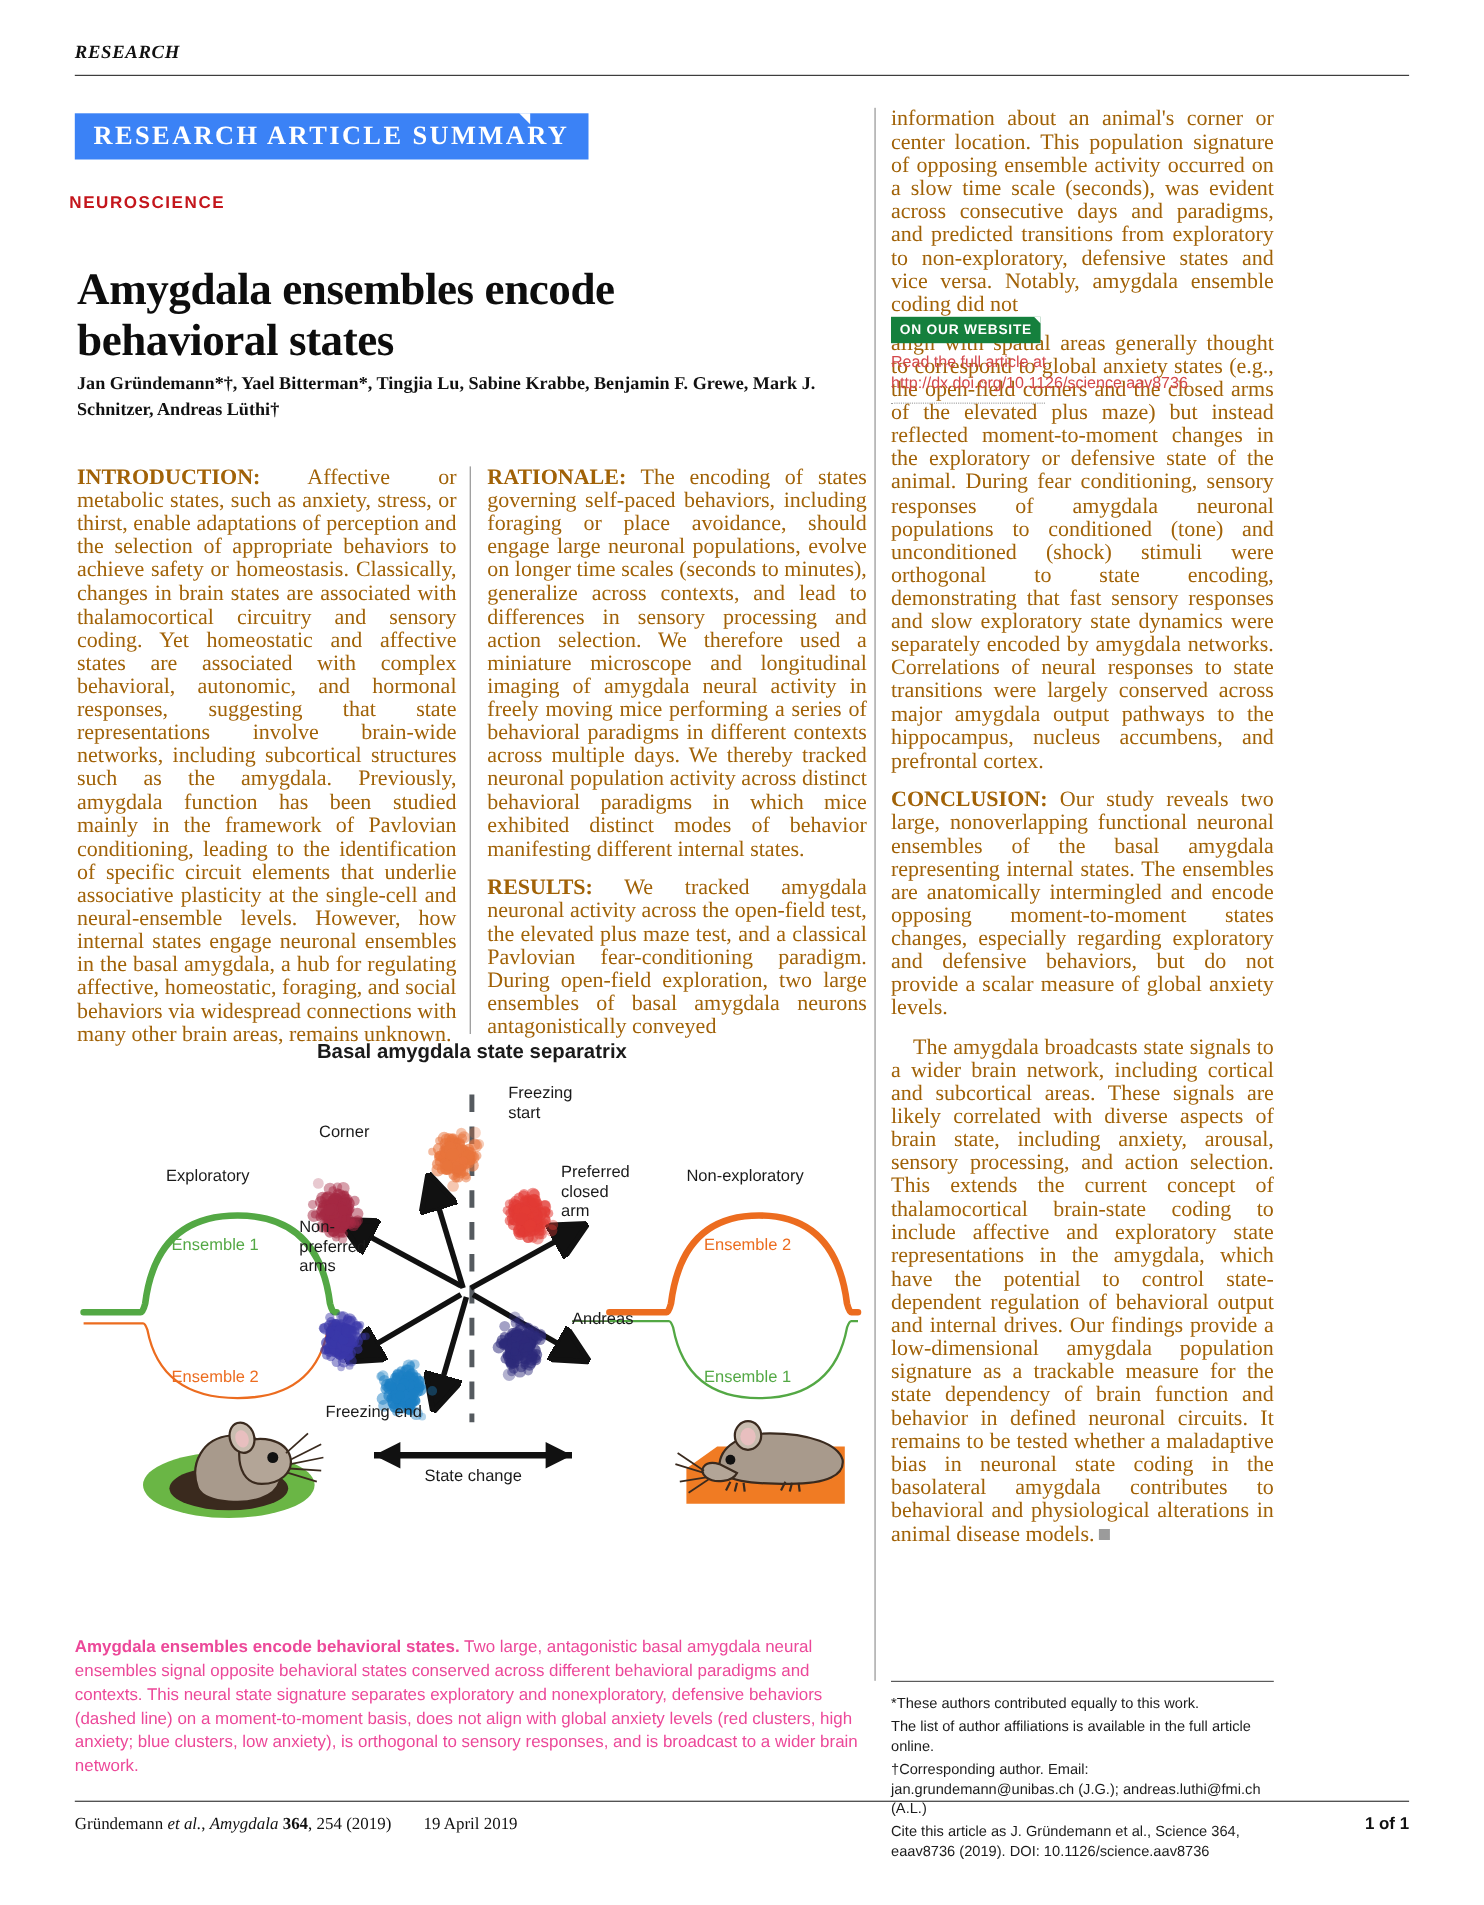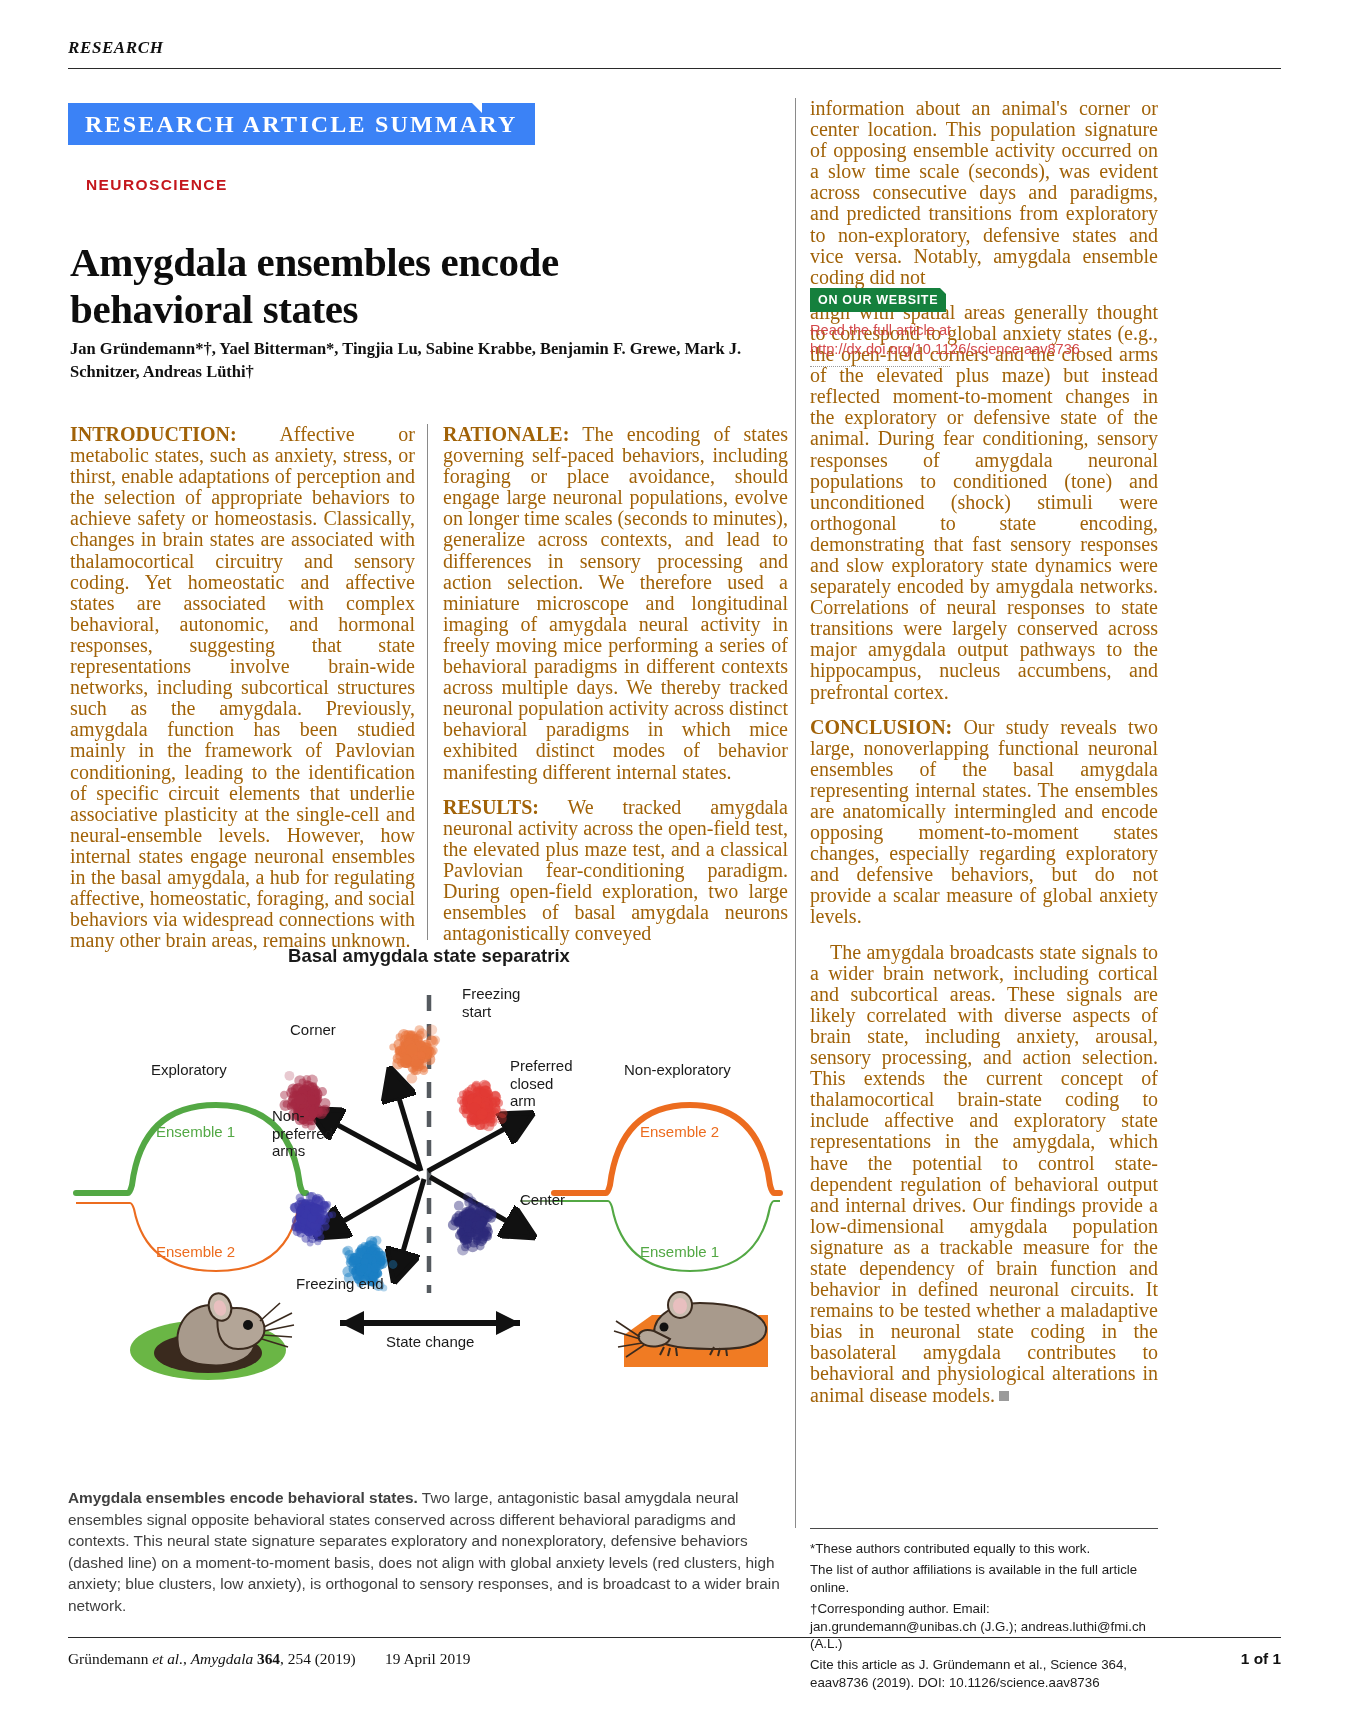--- a/index.html
+++ b/index.html
@@ -65,21 +65,21 @@
     left: 472px;
     top: 103px;
     width: 0; height: 0;
     border-top: 10px solid #ffffff;
     border-left: 10px solid transparent;
   }
 
   
   .kicker {
     position: absolute;
-    left: 86px;
+    left: 63px;
     top: 176px;
     font-family: "Liberation Sans", sans-serif;
     font-weight: bold;
     font-size: 15.5px;
     letter-spacing: 1.4px;
     color: #c4161c;
   }
 
   
   .title {
@@ -207,21 +207,21 @@
 
   
   .caption {
     position: absolute;
     left: 68px;
     top: 1487px;
     width: 722px;
     font-family: "Liberation Sans", sans-serif;
     font-size: 15.4px;
     line-height: 21.5px;
-    color: #404040;
+    color: #ec4899;
   }
   .caption b { font-weight: bold; }
 
   
   .footnotes {
     position: absolute;
     left: 810px;
     top: 1540px;
     width: 348px;
     font-family: "Liberation Sans", sans-serif;
@@ -1346,21 +1346,21 @@
 
       <div class="fig-label" style="left:556px; top:86px;">Non-exploratory</div>
       <div class="fig-label orange" style="left:572px; top:148px;">Ensemble 2</div>
       <div class="fig-label green" style="left:572px; top:268px;">Ensemble 1</div>
 
       <div class="fig-label" style="left:222px; top:46px;">Corner</div>
       <div class="fig-label" style="left:394px; top:10px; width:70px; text-align:left;">Freezing start</div>
       <div class="fig-label" style="left:442px; top:82px; width:68px;">Preferred closed arm</div>
       <div class="fig-label" style="left:204px; top:132px; width:62px;">Non-preferred arms</div>
       <div class="fig-label" style="left:228px; top:300px;">Freezing end</div>
-      <div class="fig-label" style="left:452px; top:216px;">Center</div>
+      <div class="fig-label" style="left:452px; top:216px;">Andreas</div>
 
       <div class="fig-label" style="left:318px; top:358px;">State change</div>
     </div>
   </div>
 
   <div class="caption">
     <b>Amygdala ensembles encode behavioral states.</b><span> Two large, antagonistic basal amygdala neural ensembles signal opposite behavioral states conserved across different behavioral paradigms and contexts. This neural state signature separates exploratory and nonexploratory, defensive behaviors (dashed line) on a moment-to-moment basis, does not align with global anxiety levels (red clusters, high anxiety; blue clusters, low anxiety), is orthogonal to sensory responses, and is broadcast to a wider brain network.</span>
   </div>
 
   <div class="fn-rule"></div>

